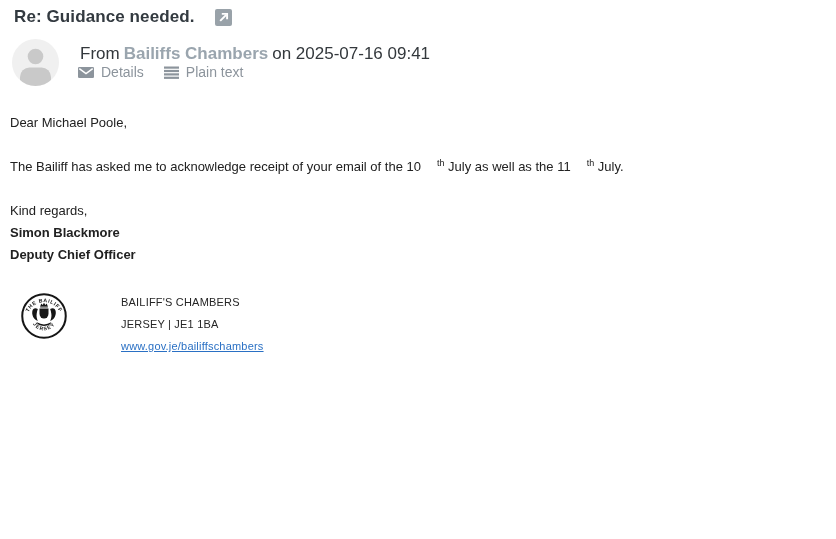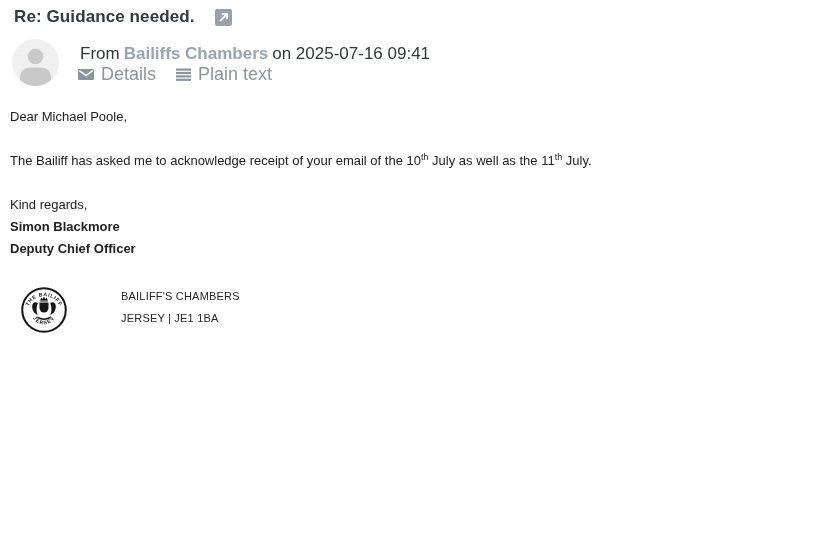--- a/index.html
+++ b/index.html
@@ -51,51 +51,52 @@
   }
   .sender-name { color: #9aa5ae; cursor: pointer; font-weight: bold; }
 
   .meta-row {
     position: absolute;
     left: 78px;
     top: 64px;
     display: inline-flex;
     align-items: flex-end;
     gap: 20px;
-    font-size: 18px;
+    font-size: 14px;
     color: #8c949c;
   }
   .meta-btn {
     display: inline-flex;
     align-items: center;
     gap: 7px;
     cursor: pointer;
     white-space: nowrap;
   }
 
   
   .email-body {
     position: absolute;
     left: 10px;
-    top: 106px;
+    top: 112px;
     font-size: 13px;
     line-height: 22px;
     color: #212121;
     white-space: nowrap;
   }
   .email-body p { margin: 0 0 22px 0; }
   .email-body .tight { margin-bottom: 0; }
   .email-body .block-gap { margin-bottom: 22px; }
   .sig-bold { font-weight: 700; }
   sup.ord {
     font-size: 9px;
     line-height: 0;
     vertical-align: baseline;
     position: relative;
     top: -5px;
+    margin-left: 16px;
   }
 
   
   .footer {
     display: flex;
     align-items: flex-start;
     margin: 25px 0 0 11px;
     white-space: normal;
   }
   .seal { width: 46px; height: 46px; margin-top: 2px; flex: 0 0 auto; }
@@ -203,17 +204,18 @@
             <path d="M19.3,16.2 h9.4 v5.3 a4.7,5.2 0 0 1 -9.4,0 z"></path>
             <path d="M17.6,16.8 c-2.8,-2 -5.3,-0.6 -5.8,2.2 c-0.5,2.6 0.4,5.6 2,7.6 c1,1.2 2.4,2.2 3.8,2.6 c-1.2,-2.6 -1.7,-5.2 -1.2,-7.9 c0.2,-1.6 0.7,-3.1 1.2,-4.5 z"></path>
             <path d="M30.4,16.8 c2.8,-2 5.3,-0.6 5.8,2.2 c0.5,2.6 -0.4,5.6 -2,7.6 c-1,1.2 -2.4,2.2 -3.8,2.6 c1.2,-2.6 1.7,-5.2 1.2,-7.9 c-0.2,-1.6 -0.7,-3.1 -1.2,-4.5 z"></path>
             <path d="M16.5,30.6 q7.5,4.4 15,0 l-0.9,2.1 q-6.6,3.4 -13.2,0 z"></path>
           </g>
         </svg>
       </span>
       <div class="footer-text">
         <div>BAILIFF'S CHAMBERS</div>
         <div>JERSEY | JE1 1BA</div>
+        <div><a class="footer-link">www.gov.je/bailiffschambers</a></div>
       </div>
     </div>
   </div>
 
 </div>
 
 </body></html>

